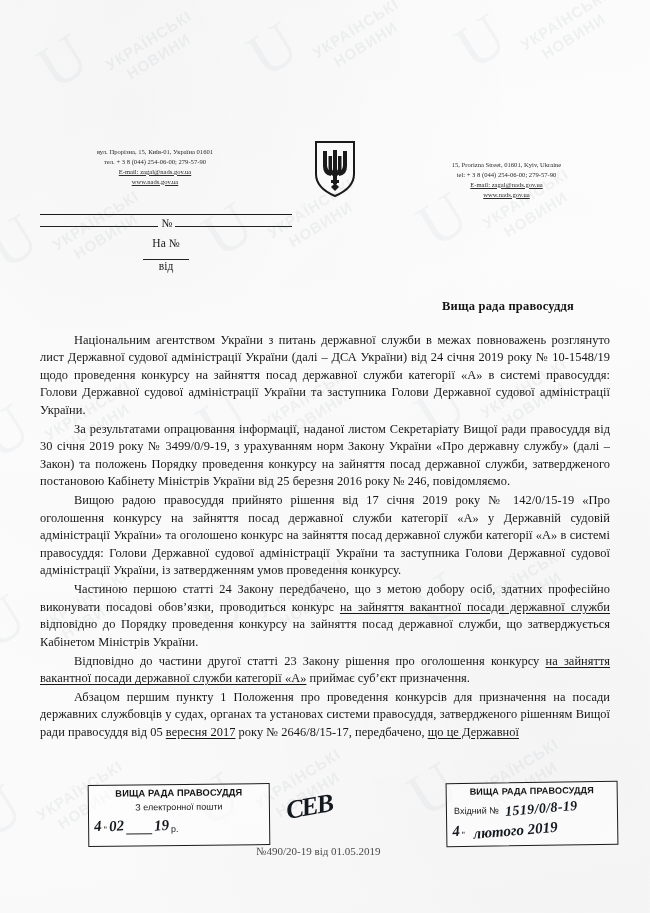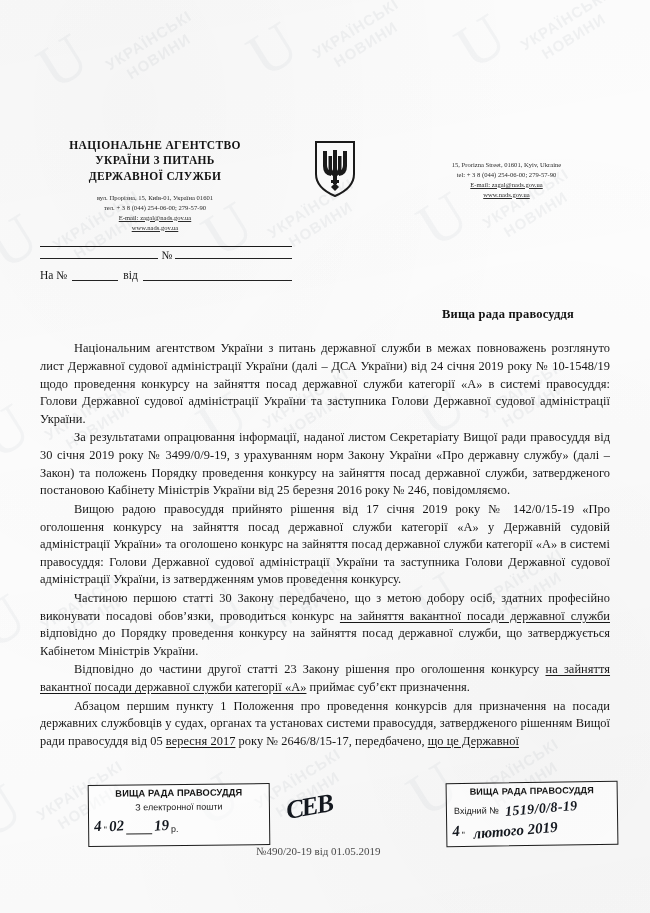--- a/index.html
+++ b/index.html
@@ -141,23 +141,24 @@
     height: 11px;
   }
   .ref-no-sym { padding-right: 2px; }
   .ref-tail-line {
     flex: 1;
     border-bottom: 1px solid #222;
     height: 11px;
   }
   .ref-row2 {
     display: flex;
-    align-items: flex-end;
+    align-items: center;
     font-size: 11.5px;
     margin-top: 4px;
+    flex-direction: column;
   }
   .ref-row2 .lbl { white-space: nowrap; }
   .ref-row2 .gap1 {
     width: 46px;
     border-bottom: 1px solid #222;
     height: 11px;
     margin: 0 5px;
   }
   .ref-row2 .gap2 {
     flex: 1;
@@ -404,25 +405,20 @@
     </div>
   </div>
 
   <div id="grain"></div>
 
   <div id="content">
 
     <div class="letterhead">
 
       <div class="lh-col left">
-        <div class="org-name">
-          <div>НАЦІОНАЛЬНЕ АГЕНТСТВО</div>
-          <div>УКРАЇНИ З ПИТАНЬ</div>
-          <div>ДЕРЖАВНОЇ СЛУЖБИ</div>
-        </div>
         <div class="contact">
           <div>вул. Прорізна, 15, Київ-01, Україна 01601</div>
           <div>тел. + 3 8 (044) 254-06-00; 279-57-90</div>
           <div class="link">E-mail: zagal@nads.gov.ua</div>
           <div class="link">www.nads.gov.ua</div>
         </div>
       </div>
 
       <div class="emblem">
         <svg width="42" height="58" viewBox="0 0 42 58" aria-hidden="true">
@@ -463,21 +459,21 @@
         <span class="gap2"></span>
       </div>
     </div>
 
     <div class="addressee">Вища рада правосуддя</div>
 
     <div class="body-text" id="body-text">
         <p><span>Національним агентством України з питань державної служби в межах повноважень розглянуто лист Державної судової адміністрації України (далі – ДСА України) від 24 січня 2019 року № 10-1548/19 щодо проведення конкурсу на зайняття посад державної служби категорії «А» в системі правосуддя: Голови Державної судової адміністрації України та заступника Голови Державної судової адміністрації України.</span></p>
         <p><span>За результатами опрацювання інформації, наданої листом Секретаріату Вищої ради правосуддя від 30 січня 2019 року № 3499/0/9-19, з урахуванням норм Закону України «Про державну службу» (далі – Закон) та положень Порядку проведення конкурсу на зайняття посад державної служби, затвердженого постановою Кабінету Міністрів України від 25 березня 2016 року № 246, повідомляємо.</span></p>
         <p><span>Вищою радою правосуддя прийнято рішення від 17 січня 2019 року № 142/0/15-19 «Про оголошення конкурсу на зайняття посад державної служби категорії «А» у Державній судовій адміністрації України» та оголошено конкурс на зайняття посад державної служби категорії «А» в системі правосуддя: Голови Державної судової адміністрації України та заступника Голови Державної судової адміністрації України, із затвердженням умов проведення конкурсу.</span></p>
-        <p><span>Частиною першою статті 30 Закону передбачено, що з метою добору осіб, здатних професійно виконувати посадові обов’язки, проводиться конкурс </span><u>на зайняття вакантної посади державної служби</u><span> відповідно до Порядку проведення конкурсу на зайняття посад державної служби, що затверджується Кабінетом Міністрів України.</span></p>
+        <p><span>Частиною першою статті 24 Закону передбачено, що з метою добору осіб, здатних професійно виконувати посадові обов’язки, проводиться конкурс </span><u>на зайняття вакантної посади державної служби</u><span> відповідно до Порядку проведення конкурсу на зайняття посад державної служби, що затверджується Кабінетом Міністрів України.</span></p>
         <p><span>Відповідно до частини другої статті 23 Закону рішення про оголошення конкурсу </span><u>на зайняття вакантної посади державної служби категорії «А»</u><span> приймає суб’єкт призначення.</span></p>
         <p><span>Абзацом першим пункту 1 Положення про проведення конкурсів для призначення на посади державних службовців у судах, органах та установах системи правосуддя, затвердженого рішенням Вищої ради правосуддя від 05 </span><u>вересня 2017</u><span> року № 2646/8/15-17, передбачено, </span><u>що це Державної</u></p>
       </div>
 
   </div>
 
   <div class="stamp" id="stamp-left">
     <div class="stamp-title">ВИЩА РАДА ПРАВОСУДДЯ</div>
     <div class="stamp-sub">З електронної пошти</div>
     <div class="stamp-date">

